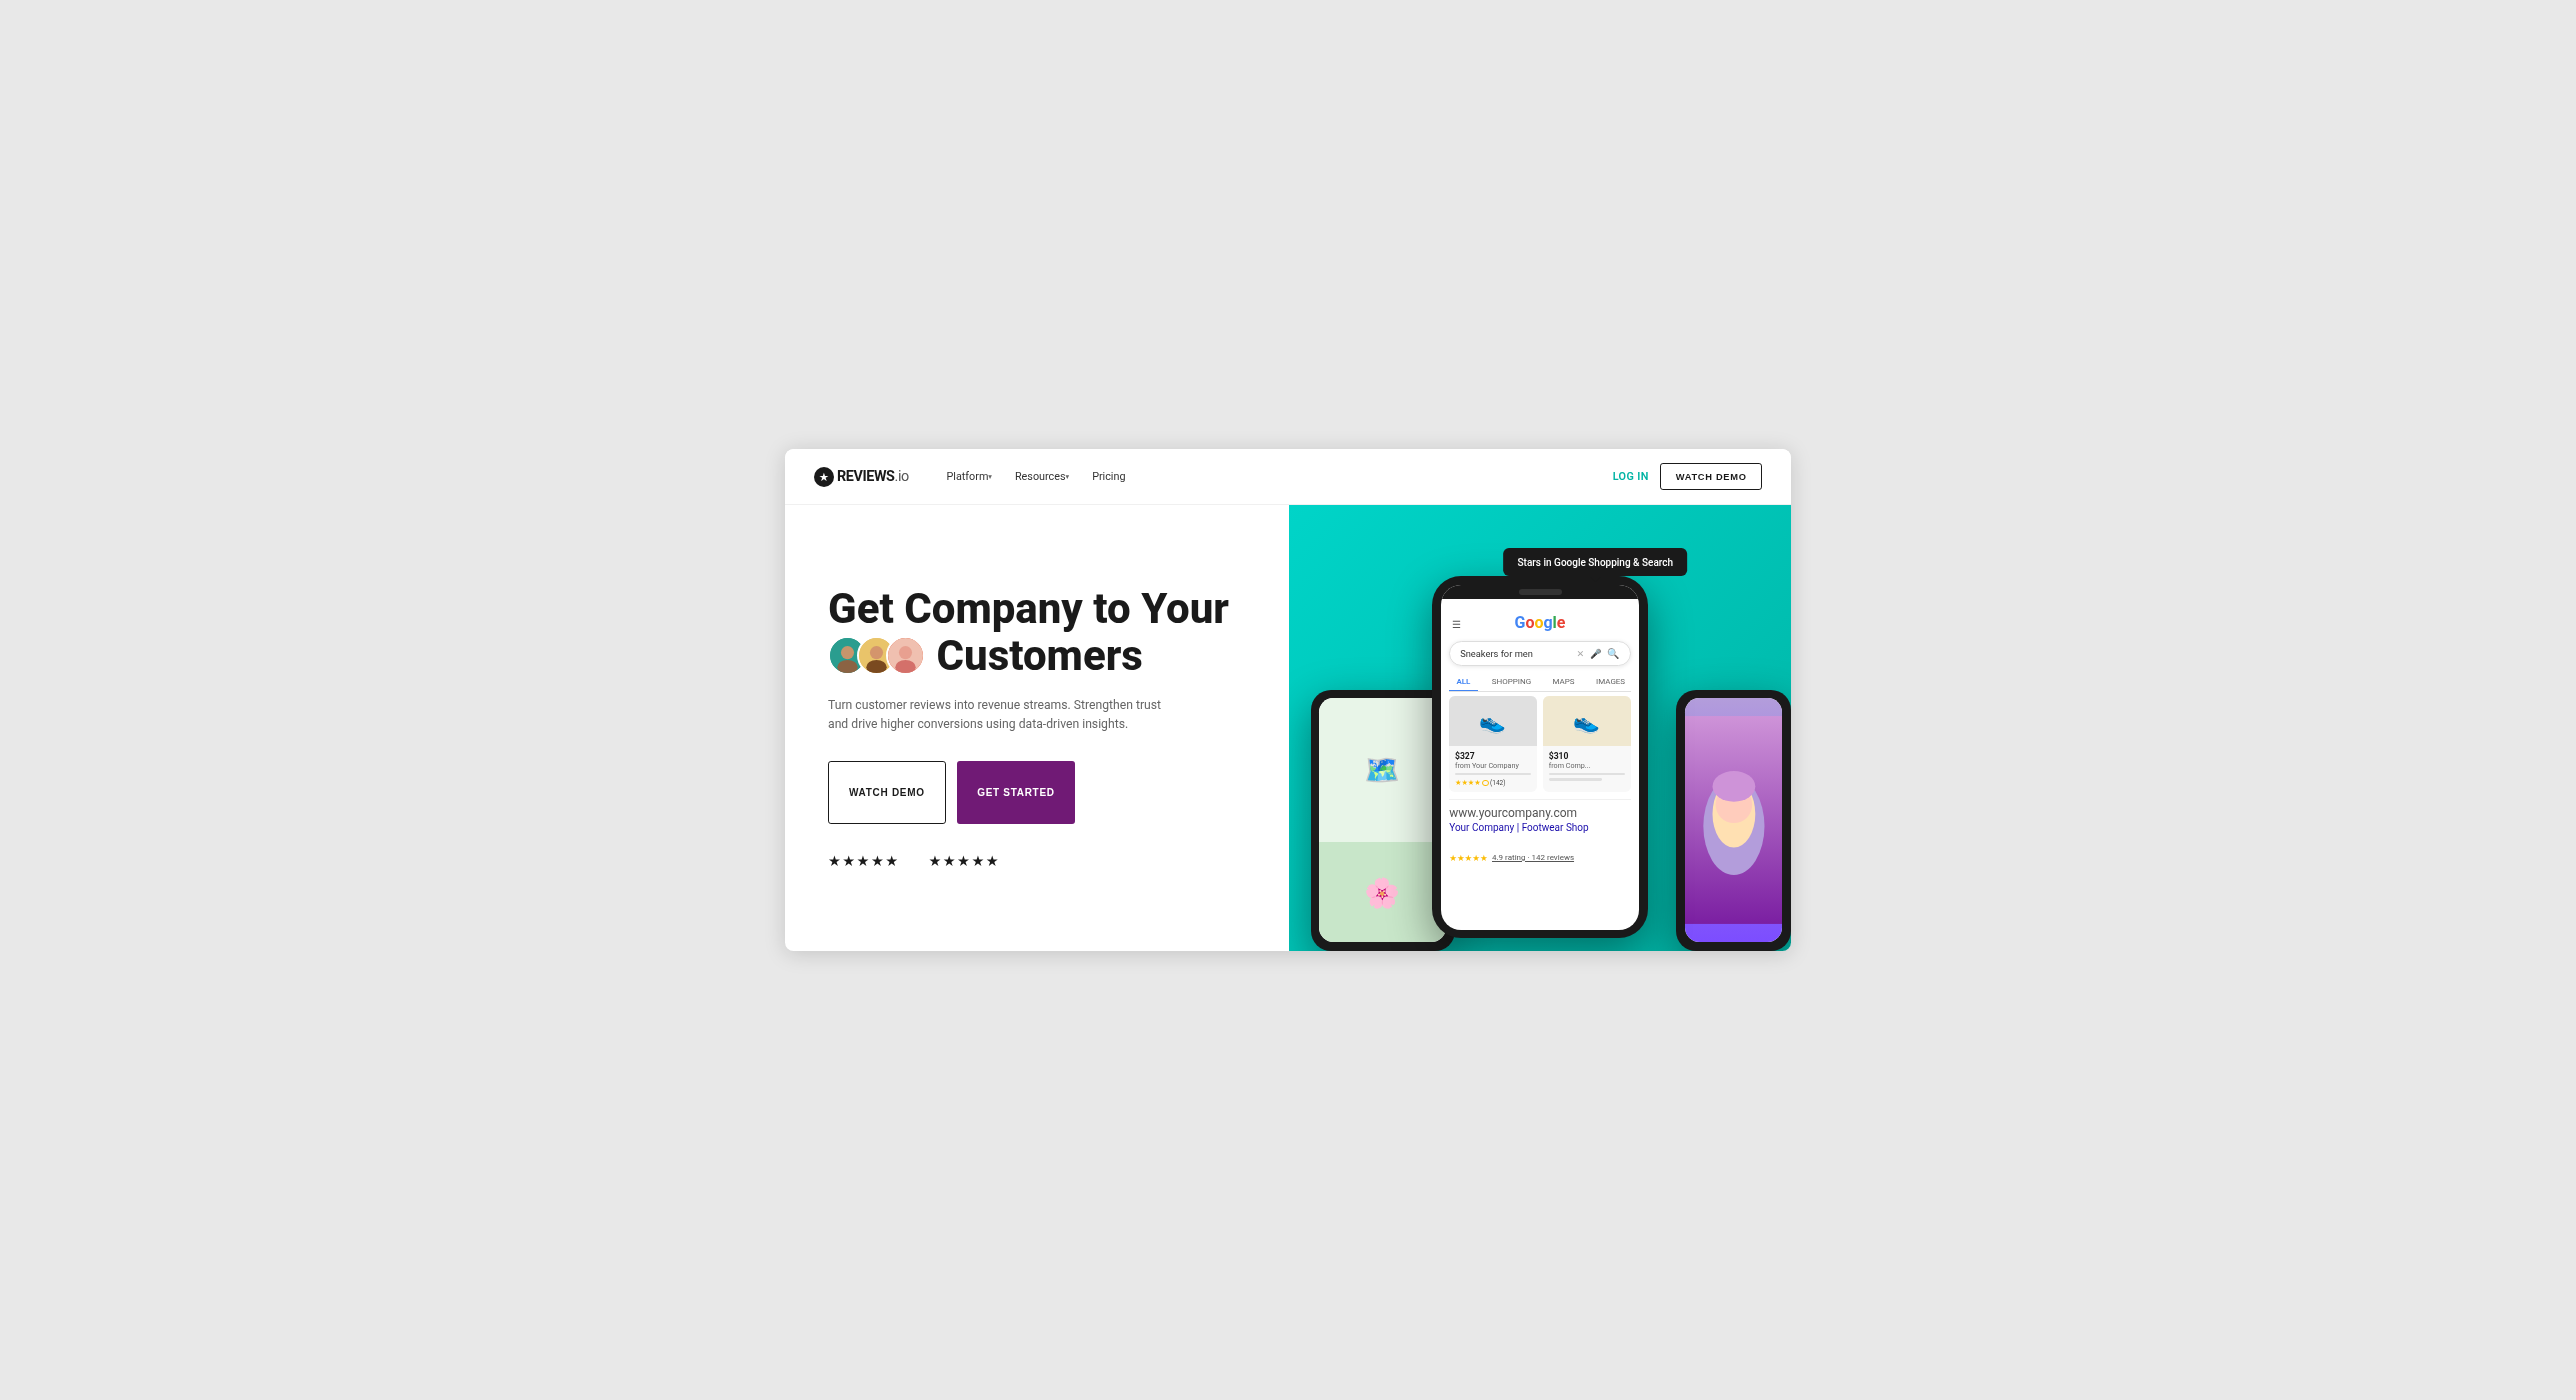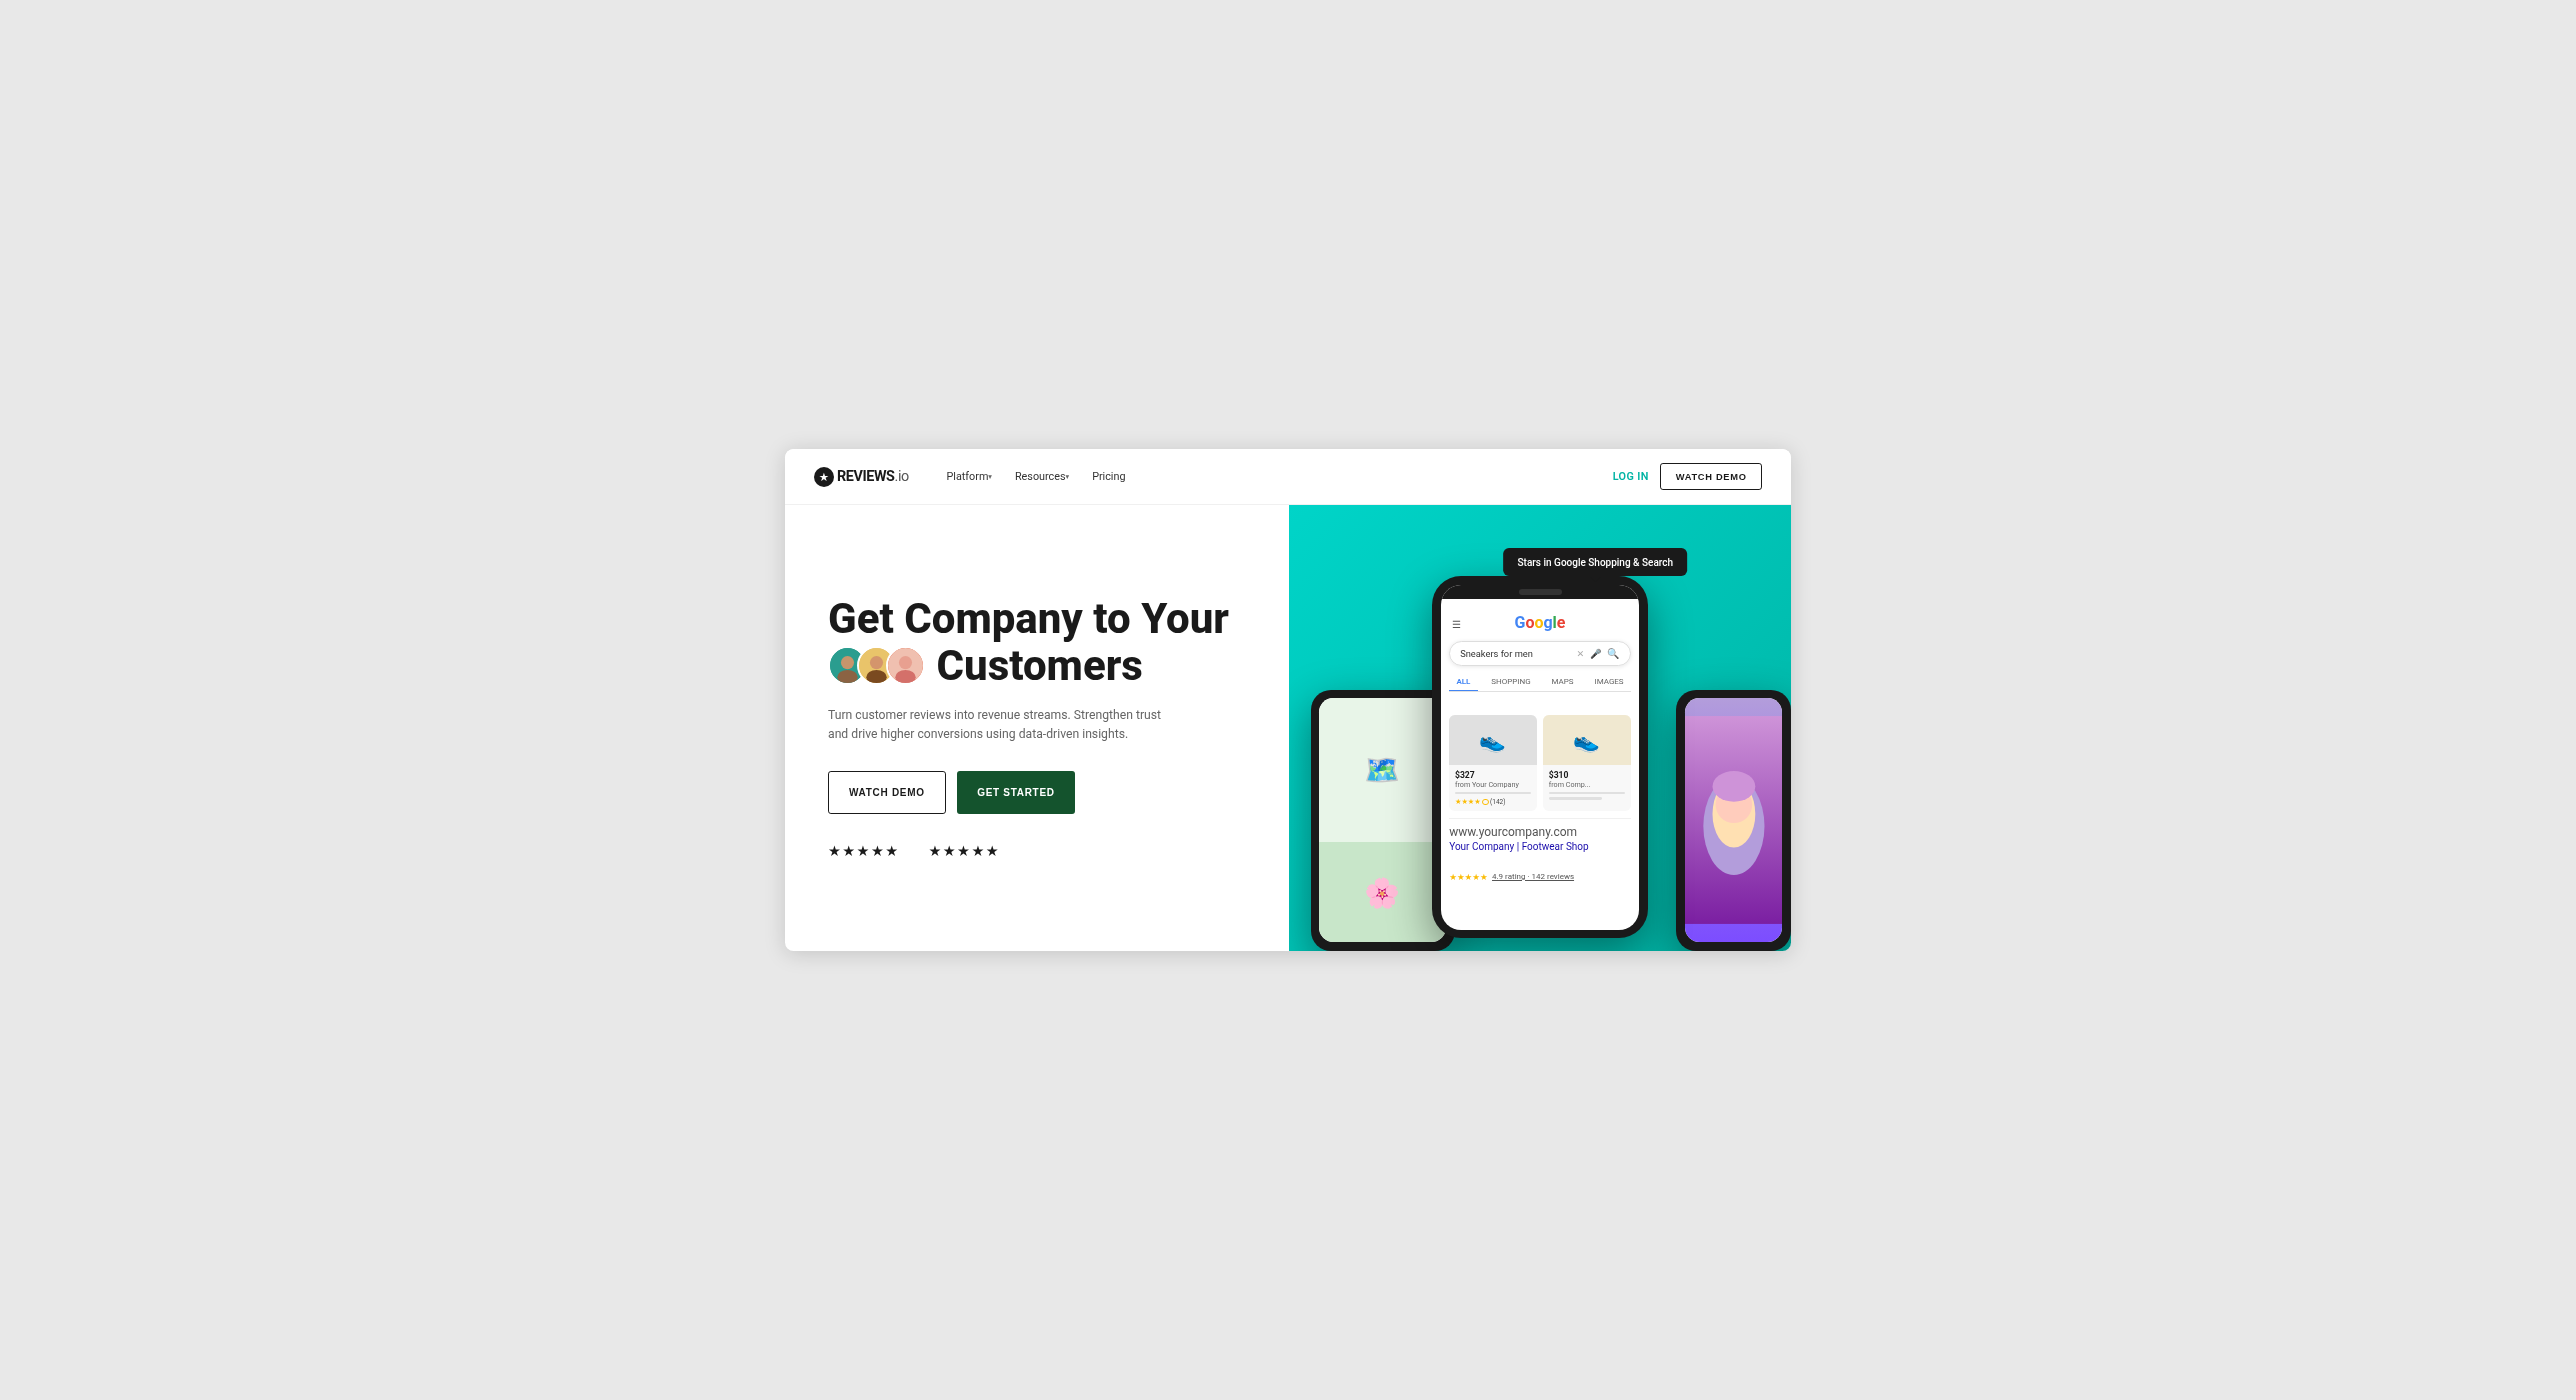--- a/index.html
+++ b/index.html
@@ -162,26 +162,26 @@
       font-size: 10px;
       font-weight: 700;
       letter-spacing: 0.7px;
       cursor: pointer;
       background: #fff;
       color: #1a1a1a;
       border-radius: 2.9px;
     }
     .btn-get-started {
       border: none;
-      padding: 16px 20px;
+      padding: 26px 20px;
       font-size: 10px;
       font-weight: 700;
       letter-spacing: 0.7px;
       cursor: pointer;
-      background: #14532d;
+      background: #701a75;
       color: #fff;
       border-radius: 2.9px;
     }
     .stars-row {
       display: flex;
       gap: 29px;
     }
     .stars-group {
       display: flex;
       flex-direction: column;
@@ -300,24 +300,23 @@
     .search-icons {
       display: flex;
       gap: 5.8px;
       align-items: center;
     }
     .search-icon-x { color: #aaa; font-size: 9.3px; cursor: pointer; }
     .search-icon-mic { color: #4285F4; font-size: 9.3px; }
     .search-icon-lens { color: #4285F4; font-size: 10px; }
     .search-tabs {
       display: flex;
-      gap: 0;
-      margin-bottom: 23px;
+      gap: 7px;
+      margin-bottom: 4px;
       border-bottom: 0.7px solid #e0e0e0;
-      justify-content: space-between;
     }
     .search-tab {
       padding: 4.3px 7.2px;
       font-size: 8px;
       color: #666;
       cursor: pointer;
     }
     .search-tab.active {
       color: #4285F4;
       border-bottom: 1.4px solid #4285F4;

